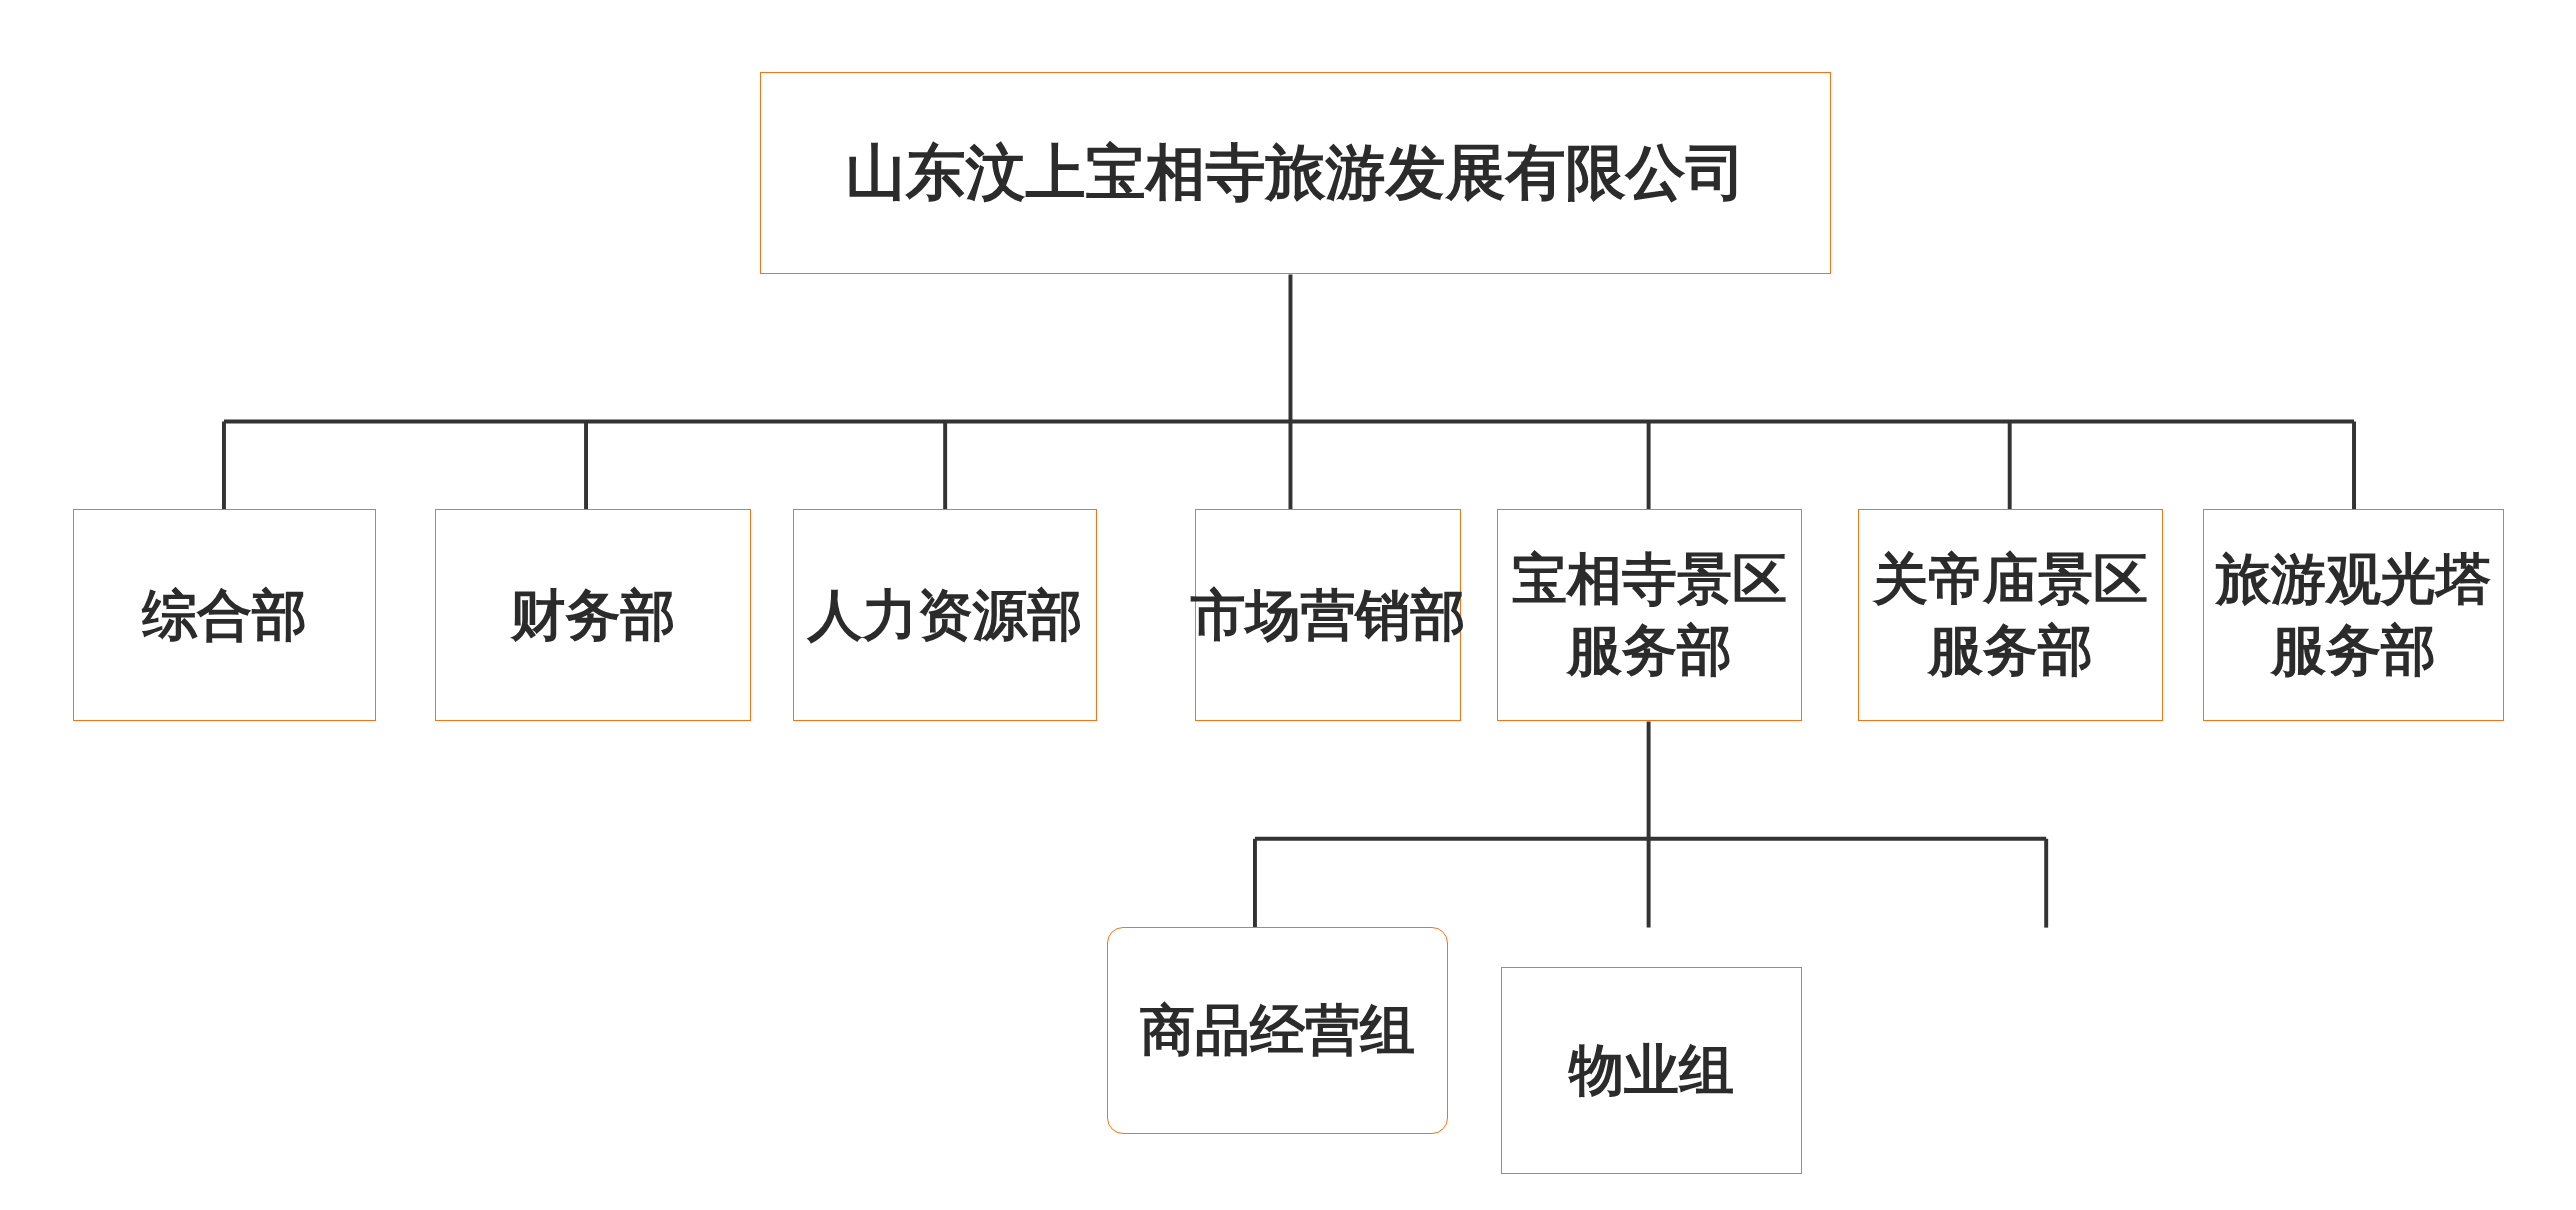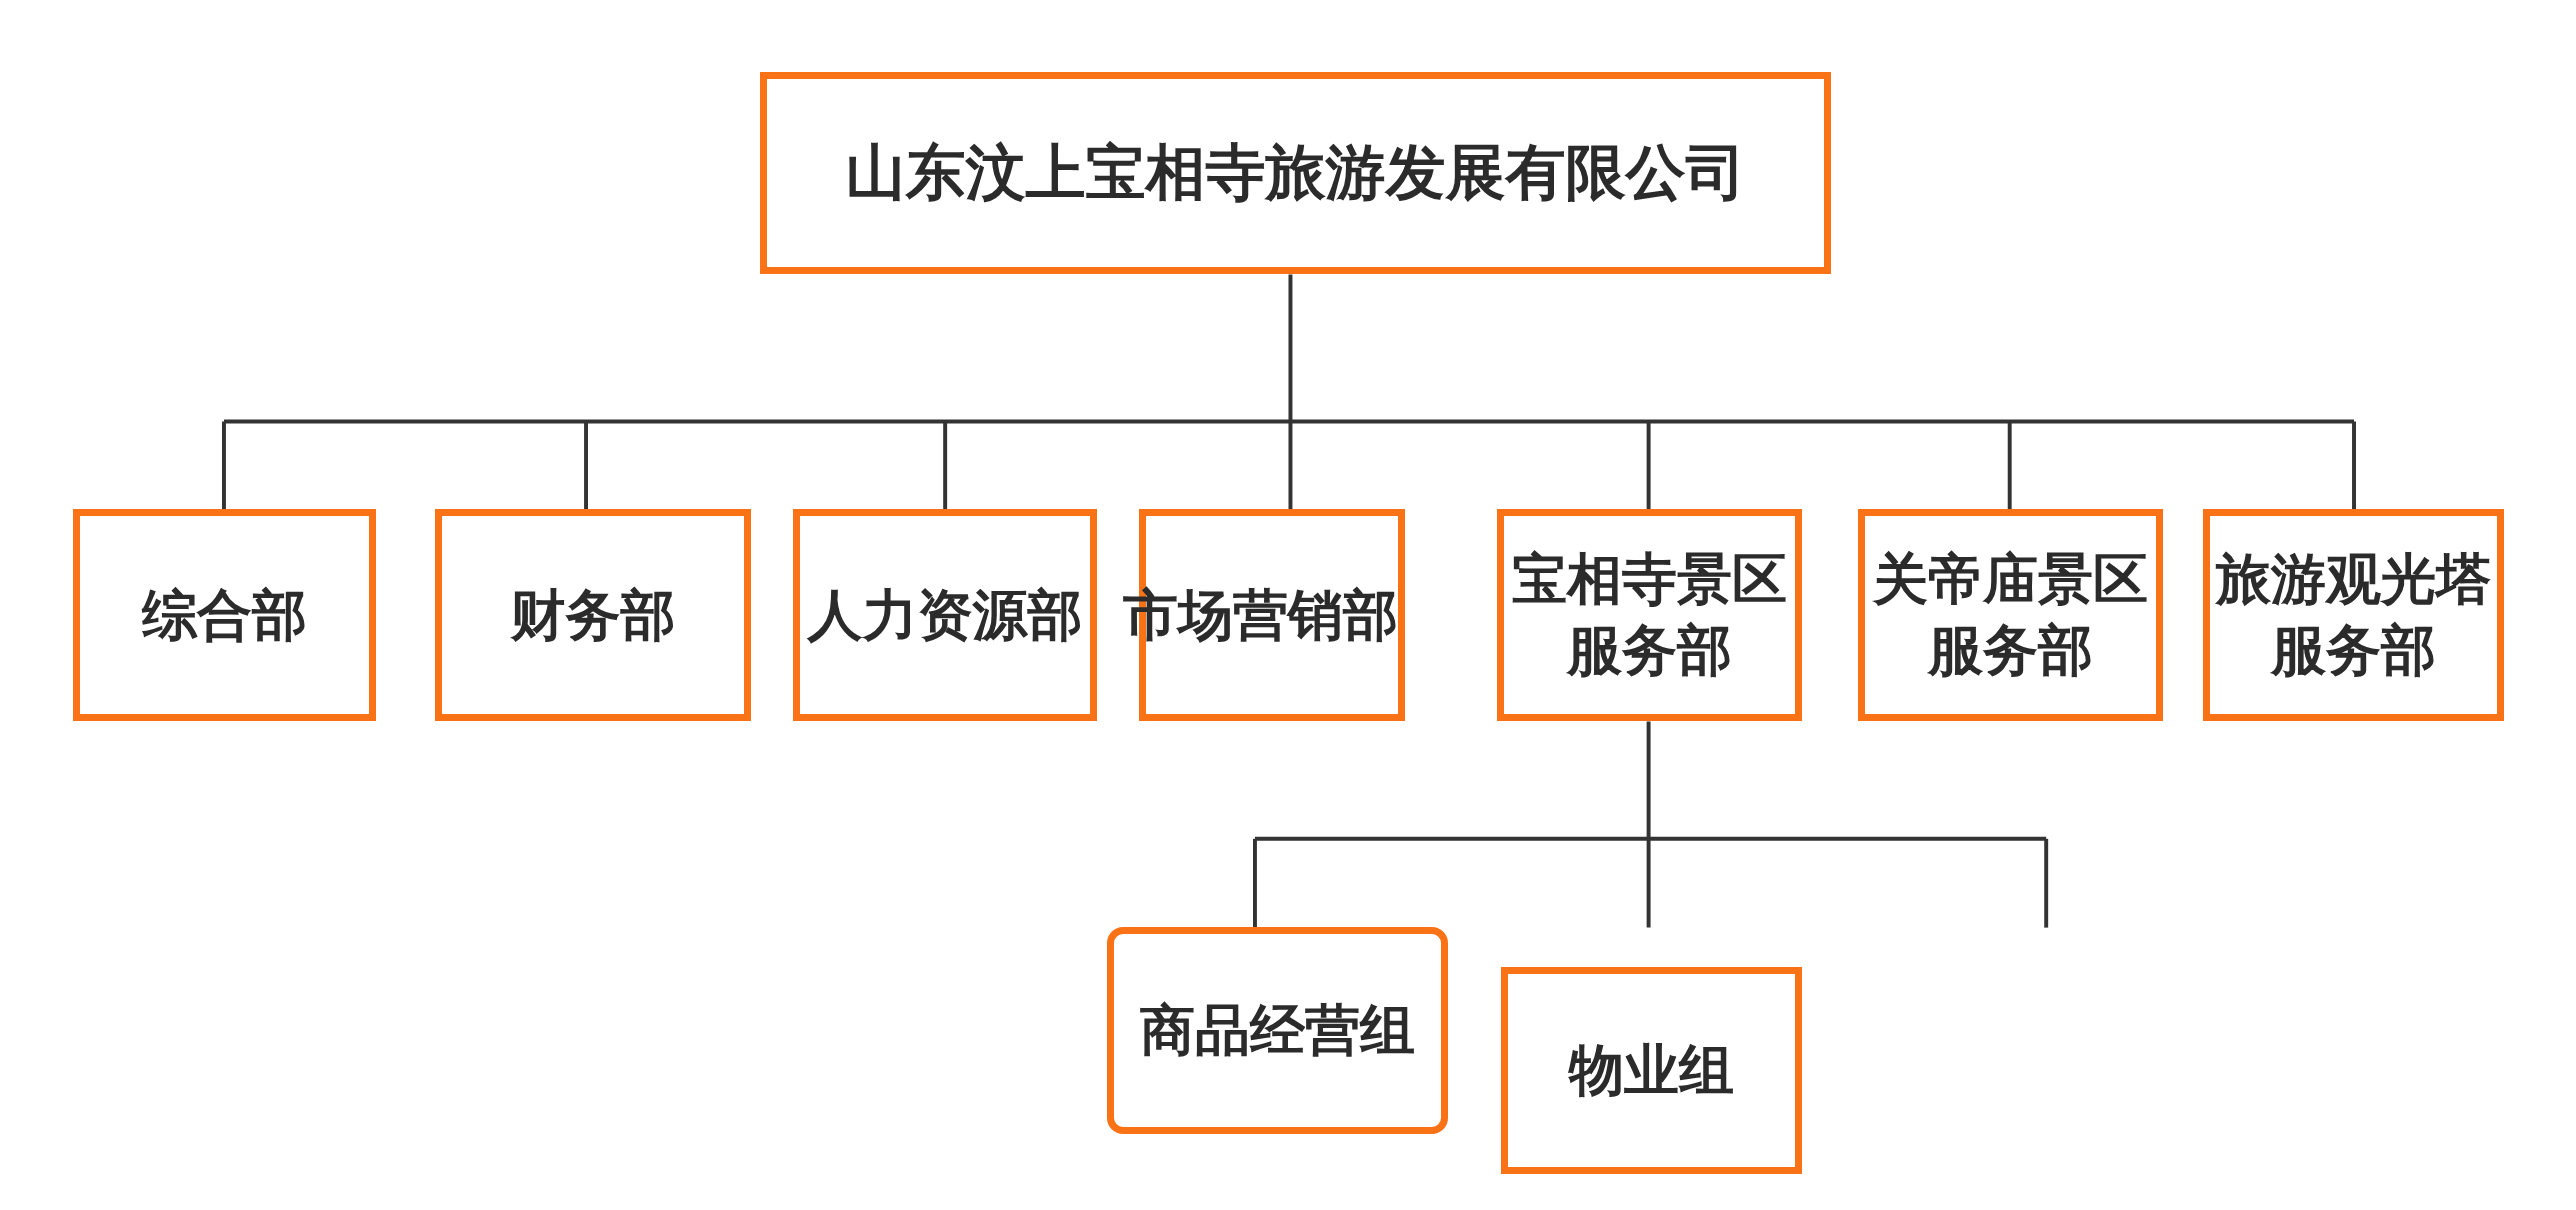--- a/index.html
+++ b/index.html
@@ -13,36 +13,36 @@
     overflow: hidden;
   }
   #connectors {
     position: absolute;
     left: 0; top: 0;
     width: 2576px; height: 1211px;
   }
   .node {
     position: absolute;
     background: #ffffff;
-    border: 7px solid #f97316;
+    border: 1px solid #f97316;
     display: flex;
     flex-direction: column;
     align-items: center;
     justify-content: center;
     text-align: center;
     color: #2b2b2b;
     font-weight: bold;
   }
   .node .line { display: block; white-space: nowrap; }
   #root-box { left: 760px; top: 72px; width: 1071px; height: 202px; font-size: 60px; }
   .dept { top: 509px; height: 212px; font-size: 55px; line-height: 71px; }
   #dept-0 { left: 73px;   width: 303px; }
   #dept-1 { left: 435px;  width: 316px; }
   #dept-2 { left: 793px;  width: 304px; }
-  #dept-3 { left: 1139px; width: 266px; align-items: flex-end; }
+  #dept-3 { left: 1195px; width: 266px; }
   #dept-4 { left: 1497px; width: 305px; }
   #dept-5 { left: 1858px; width: 305px; }
   #dept-6 { left: 2203px; width: 301px; }
   .team { top: 927px; height: 207px; font-size: 55px; line-height: 71px; }
   #team-0 { left: 1107px; width: 341px; border-radius: 16px; }
   #team-1 { left: 1501px; width: 301px; margin-top: 40px; }
   #team-2 { left: 1892px; width: 308px; }
 </style>
 </head>
 <body>

